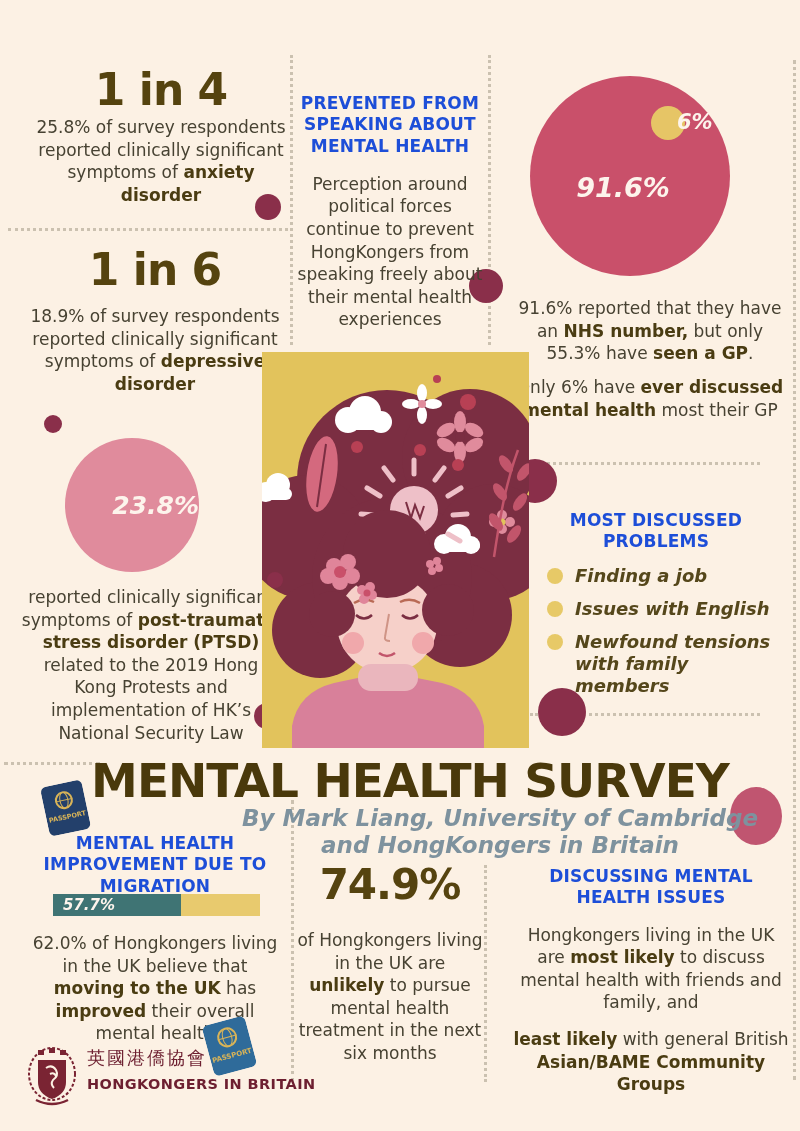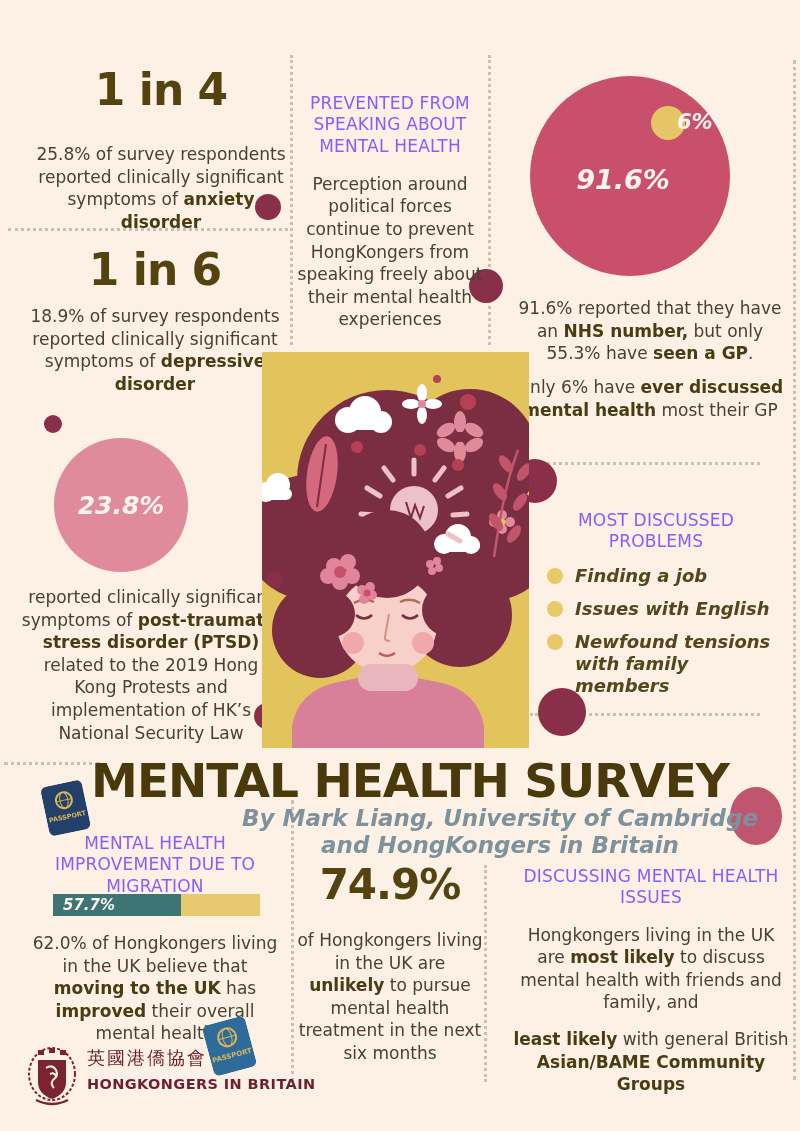--- a/index.html
+++ b/index.html
@@ -5,21 +5,21 @@
   html,body{margin:0;padding:0;background:#e8e0d4;}
   .canvas{
     position:relative;width:800px;height:1131px;margin:0 auto;
     background:#fcf1e4;overflow:hidden;
     font-family:"DejaVu Sans","Liberation Sans",sans-serif;
     color:#45412f;
   }
   .abs{position:absolute;}
   .center{text-align:center;}
   .big-num{font-weight:800;color:#55430f;letter-spacing:-1px;}
-  .sec-head{font-weight:400;color:#8b5cf6;font-size:17px;line-height:1.25;letter-spacing:.2px;}
+  .sec-head{font-weight:700;color:#1d4ed8;font-size:17px;line-height:1.25;letter-spacing:.2px;}
   .body-txt{font-size:17px;line-height:1.33;color:#474232;}
   .body-txt strong{color:#4a3c12;}
   .vline{border-left:3px dotted #cbc1b0;width:0;}
   .hline{border-top:3px dotted #cbc1b0;height:0;}
   .dot{border-radius:50%;background:#8a2f4a;}
   .circle-label{font-style:italic;font-weight:800;color:#fdf4ec;}
   .bullet-item{display:flex;align-items:flex-start;margin-bottom:11px;}
   .bullet{width:16px;height:16px;border-radius:50%;background:#e7c967;flex:0 0 16px;margin:3px 12px 0 0;}
   .bullet-txt{font-size:18px;font-weight:800;font-style:italic;color:#55471b;line-height:1.22;}
   .title-main{font-weight:800;font-size:47px;letter-spacing:-1px;color:#4a390b;line-height:1;}
@@ -49,47 +49,47 @@
   <div class="abs dot" style="left:469px;top:269px;width:34px;height:34px;"></div>
   <div class="abs dot" style="left:44px;top:415px;width:18px;height:18px;"></div>
   <div class="abs dot" style="left:254px;top:703px;width:26px;height:26px;"></div>
   <div class="abs dot" style="left:513px;top:459px;width:44px;height:44px;"></div>
   <div class="abs dot" style="left:497px;top:545px;width:28px;height:28px;"></div>
   <div class="abs dot" style="left:538px;top:688px;width:48px;height:48px;"></div>
   <div class="abs dot" style="left:730px;top:787px;width:52px;height:58px;background:#c05570;"></div>
 
   <div class="abs center" style="left:34px;top:64px;width:254px;">
     <div class="big-num" style="font-size:44px;">1 in 4</div>
-    <p class="body-txt" style="margin:28px 0 0;"><span>25.8% of survey respondents reported clinically significant symptoms of </span><strong>anxiety disorder</strong></p>
+    <p class="body-txt" style="margin:1px 0 0;"><span>25.8% of survey respondents reported clinically significant symptoms of </span><strong>anxiety disorder</strong></p>
   </div>
 
   <div class="abs center" style="left:28px;top:244px;width:254px;">
     <div class="big-num" style="font-size:44px;">1 in 6</div>
     <p class="body-txt" style="margin:10px 0 0;"><span>18.9% of survey respondents reported clinically significant symptoms of </span><strong>depressive disorder</strong></p>
   </div>
 
   <div class="abs center" style="left:297px;top:93px;width:186px;">
     <div class="sec-head">PREVENTED FROM SPEAKING ABOUT MENTAL HEALTH</div>
     <p class="body-txt" style="margin:16px 0 0;">Perception around political forces continue to prevent HongKongers from speaking freely about their mental health experiences</p>
   </div>
 
   <div class="abs" style="left:530px;top:76px;width:200px;height:200px;border-radius:50%;background:#c9506a;">
-    <div class="abs circle-label" style="left:0;right:14px;top:88px;text-align:center;font-size:27px;">91.6%</div>
+    <div class="abs circle-label" style="left:0;right:14px;top:96px;text-align:center;font-size:27px;">91.6%</div>
   </div>
   <div class="abs" style="left:651px;top:106px;width:34px;height:34px;border-radius:50%;background:#e6c566;"></div>
   <div class="abs circle-label" style="left:677px;top:110px;font-size:21px;">6%</div>
 
   <div class="abs center" style="left:512px;top:297px;width:276px;">
     <p class="body-txt" style="margin:0;"><span>91.6% reported that they have an </span><strong>NHS number,</strong><span> but only 55.3% have </span><strong>seen a GP</strong><span>.</span></p>
   </div>
   <div class="abs center" style="left:512px;top:376px;width:276px;">
     <p class="body-txt" style="margin:0;"><span>Only 6% have </span><strong>ever discussed mental health</strong><span> most their GP</span></p>
   </div>
 
-  <div class="abs" style="left:54px;top:438px;width:134px;height:134px;border-radius:50%;background:#e08b9c;display:flex;align-items:center;justify-content:center;">
+  <div class="abs" style="left:65px;top:438px;width:134px;height:134px;border-radius:50%;background:#e08b9c;display:flex;align-items:center;justify-content:flex-end;">
     <span class="circle-label" style="font-size:25px;">23.8%</span>
   </div>
   <div class="abs center" style="left:20px;top:586px;width:262px;">
     <p class="body-txt" style="margin:0;"><span>reported clinically significant symptoms of </span><strong>post-traumatic stress disorder (PTSD)</strong><span> related to the 2019 Hong Kong Protests and implementation of HK’s National Security Law</span></p>
   </div>
 
   <div class="abs" style="left:262px;top:352px;">
     <svg width="267" height="396" viewBox="0 0 267 396">
       <rect width="267" height="396" fill="#e2c35c"></rect>
 

